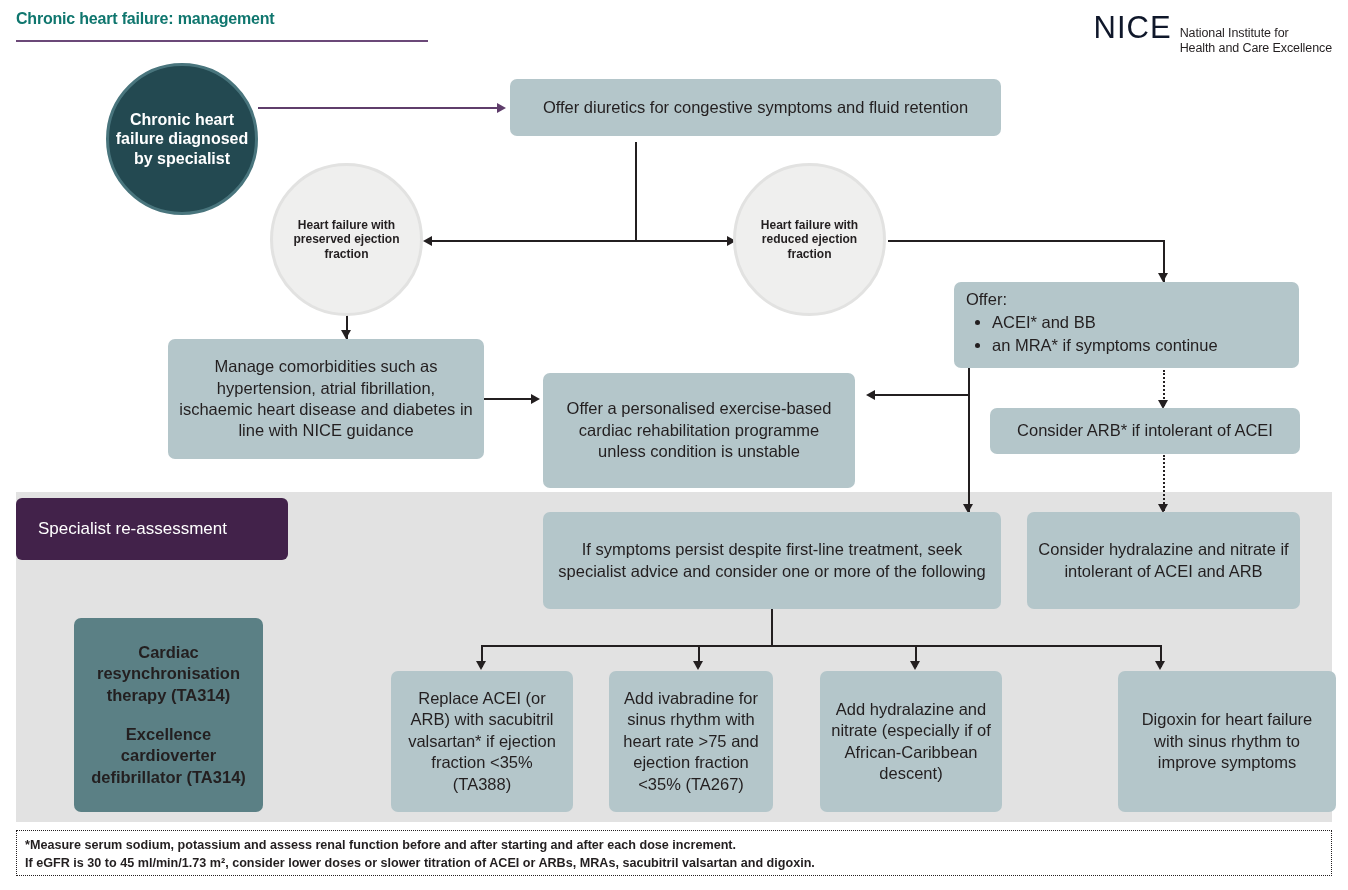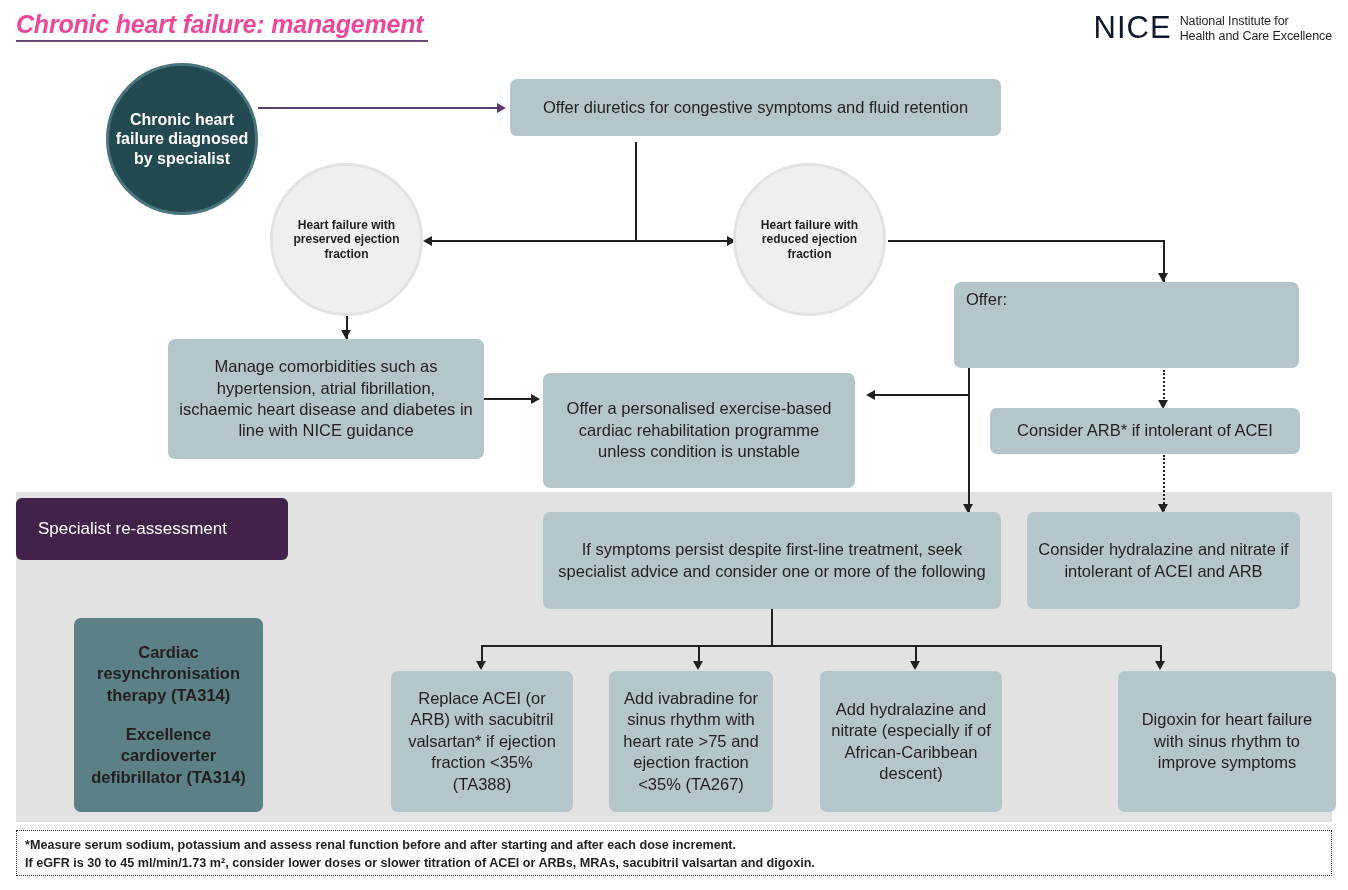--- a/index.html
+++ b/index.html
@@ -9,33 +9,33 @@
     font-family:"Liberation Sans", sans-serif;
     color:#231f20;
     position:relative;
     overflow:hidden;
   }
   #stage{position:absolute;left:0;top:0;width:1348px;height:890px;}
 
   
   .page-title{
     position:absolute;left:16px;top:10px;
-    font-size:25px;font-weight:bold;color:#ec4899;
-    letter-spacing:-0.2px;white-space:nowrap;font-style:italic;
+    font-size:16px;font-weight:bold;color:#0f766e;
+    letter-spacing:-0.2px;white-space:nowrap;
   }
   .title-rule{
     position:absolute;left:16px;top:40px;width:412px;height:2px;background:#6b4878;
   }
   .nice-logo{position:absolute;right:16px;top:12px;display:flex;align-items:flex-start;}
   .nice-word{
     font-size:31px;font-weight:normal;color:#0f172a;letter-spacing:1px;line-height:1;
     font-family:"Liberation Sans", sans-serif;
   }
   .nice-sub{
-    margin-left:8px;margin-top:2px;font-size:12.5px;line-height:1.22;color:#231f20;
+    margin-left:8px;margin-top:14px;font-size:12.5px;line-height:1.22;color:#231f20;
     white-space:pre-line;letter-spacing:-0.1px;
   }
 
   
   .grey-panel{
     position:absolute;left:16px;top:492px;width:1316px;height:330px;background:#e2e2e2;
   }
   .spec-label{
     position:absolute;left:16px;top:498px;width:272px;height:62px;
     background:#42224a;border-radius:6px;
@@ -159,20 +159,24 @@
   <div class="circle start" style="left:106px;top:63px;width:152px;height:152px;">Chronic heart failure diagnosed by specialist</div>
 
   <div class="node" style="left:510px;top:79px;width:491px;height:57px;">Offer diuretics for congestive symptoms and fluid retention</div>
 
   <div class="circle grey" style="left:270px;top:163px;width:153px;height:153px;padding:0 6px;box-sizing:border-box;">Heart failure with preserved ejection fraction</div>
 
   <div class="circle grey" style="left:733px;top:163px;width:153px;height:153px;padding:0 10px;box-sizing:border-box;">Heart failure with reduced ejection fraction</div>
 
   <div class="offer-box" style="left:954px;top:282px;width:345px;height:86px;">
     <div>Offer:</div>
+    <ul>
+      <li>ACEI* and BB</li>
+      <li>an MRA* if symptoms continue</li>
+    </ul>
   </div>
 
   <div class="node" style="left:990px;top:408px;width:310px;height:46px;">Consider ARB* if intolerant of ACEI</div>
 
   <div class="node" style="left:168px;top:339px;width:316px;height:120px;">Manage comorbidities such as hypertension, atrial fibrillation, ischaemic heart disease and diabetes in line with NICE guidance</div>
 
   <div class="node" style="left:543px;top:339px;width:312px;height:115px;margin-top:34px;">Offer a personalised exercise-based cardiac rehabilitation programme unless condition is unstable</div>
 
   <div class="node" style="left:543px;top:512px;width:458px;height:97px;">If symptoms persist despite first-line treatment, seek specialist advice and consider one or more of the following</div>
 

